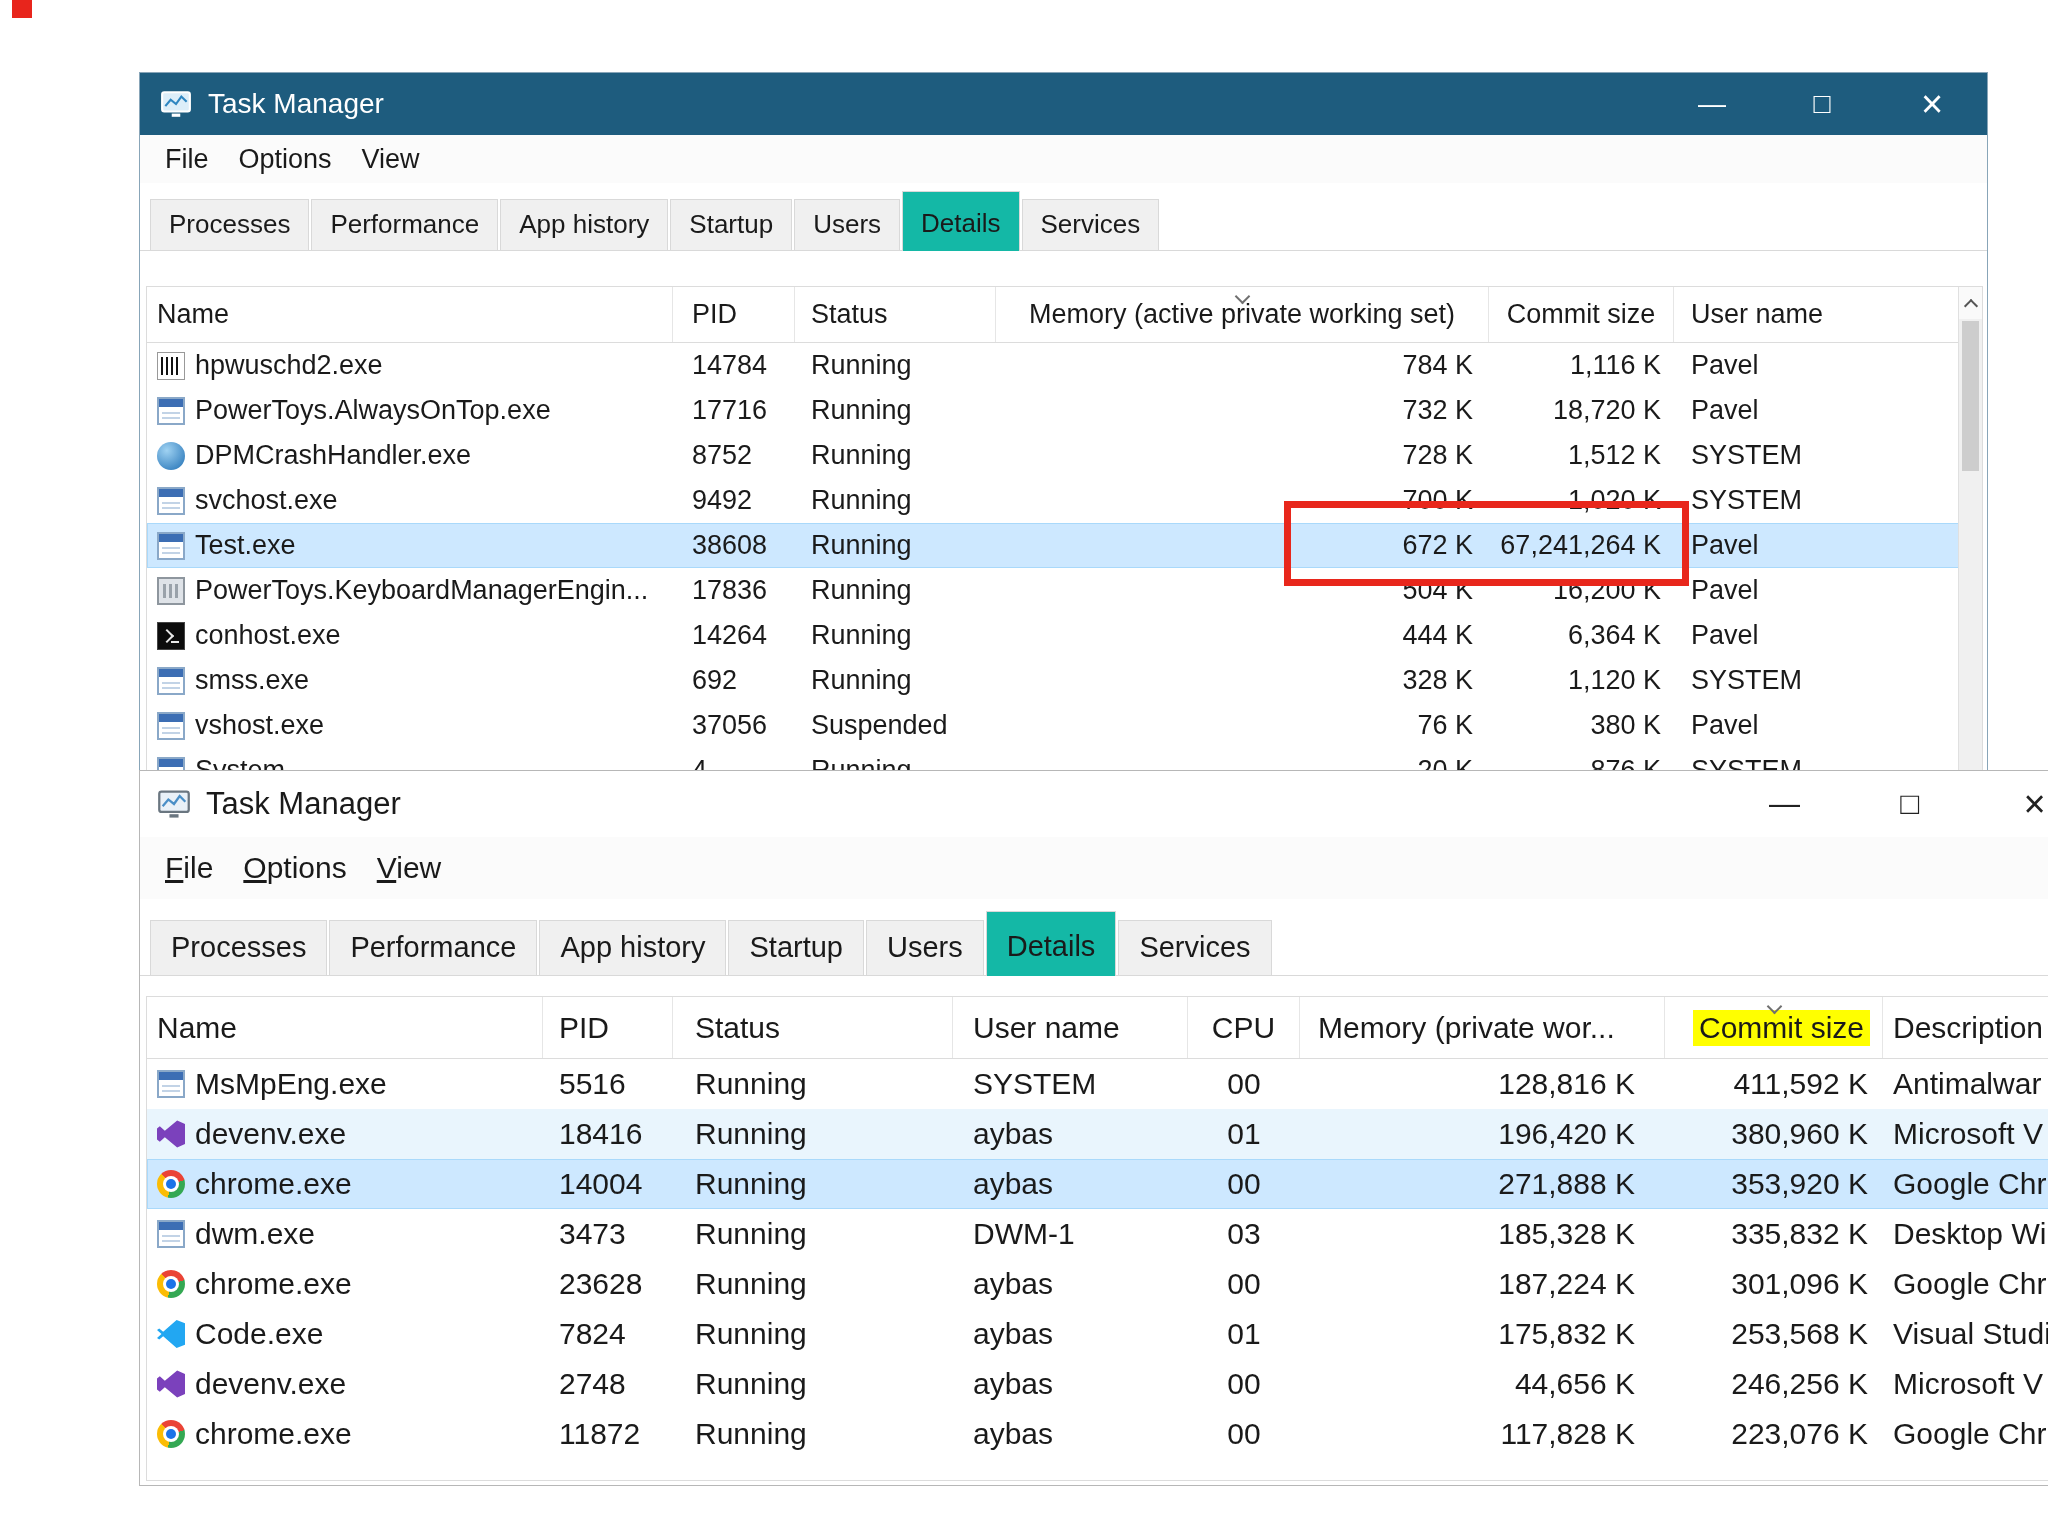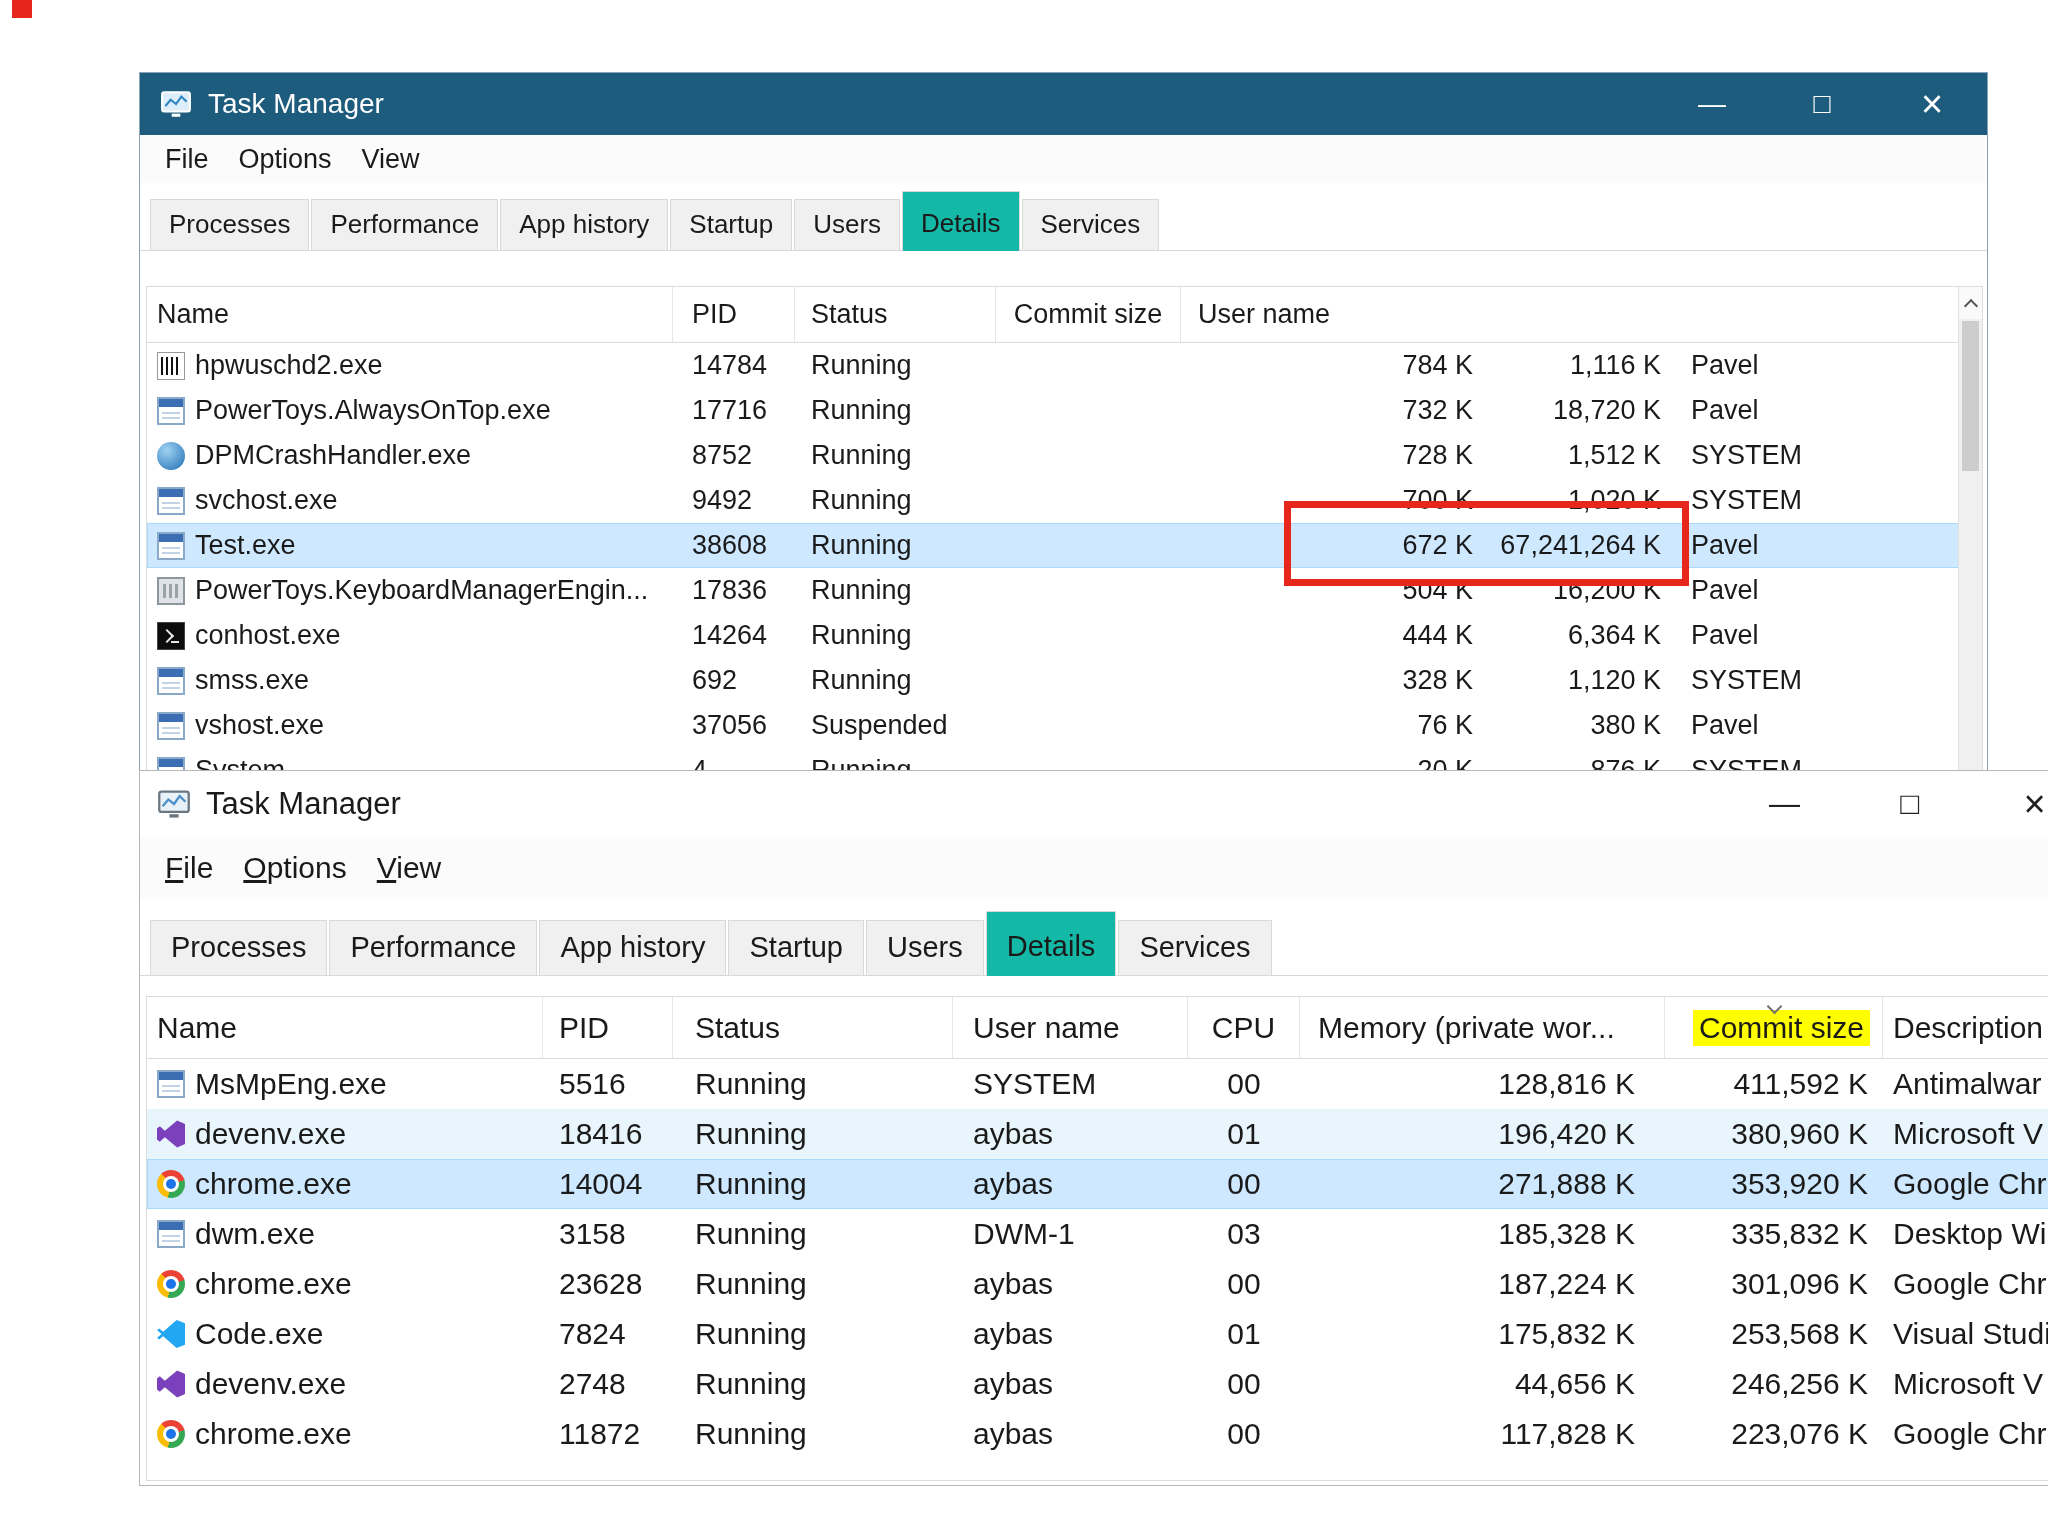--- a/index.html
+++ b/index.html
@@ -154,20 +154,24 @@
       <div class="tab">Users</div>
       <div class="tab active">Details</div>
       <div class="tab">Services</div>
     </div>
 
     <div class="dtable">
       <div class="thead">
         <div class="hcell c-name">Name</div>
         <div class="hcell c-pid">PID</div>
         <div class="hcell c-status">Status</div>
+        <div class="hcell c-mem">
+          <span class="sort-chev"></span>
+          <span>Memory (active private working set)</span>
+        </div>
         <div class="hcell c-commit">Commit size</div>
         <div class="hcell c-user">User name</div>
       </div>
       <div class="tbody" id="top-tbody">
           <div class="trow">
     <div class="cell c-name">
               <span class="ficon icon-barcode"></span>
               <span>hpwuschd2.exe</span>
             </div>
     <div class="cell c-pid">14784</div>
@@ -372,21 +376,21 @@
     <div class="cell c2-cpu">00</div>
     <div class="cell c2-mem">271,888 K</div>
     <div class="cell c2-commit">353,920 K</div>
     <div class="cell c2-desc">Google Chr</div>
   </div>
           <div class="trow">
     <div class="cell c2-name">
               <span class="ficon icon-app-window"></span>
               <span>dwm.exe</span>
             </div>
-    <div class="cell c2-pid">3158</div>
+    <div class="cell c2-pid">3473</div>
     <div class="cell c2-status">Running</div>
     <div class="cell c2-user">DWM-1</div>
     <div class="cell c2-cpu">03</div>
     <div class="cell c2-mem">185,328 K</div>
     <div class="cell c2-commit">335,832 K</div>
     <div class="cell c2-desc">Desktop Wi</div>
   </div>
           <div class="trow">
     <div class="cell c2-name">
               <span class="ficon icon-chrome"></span>

